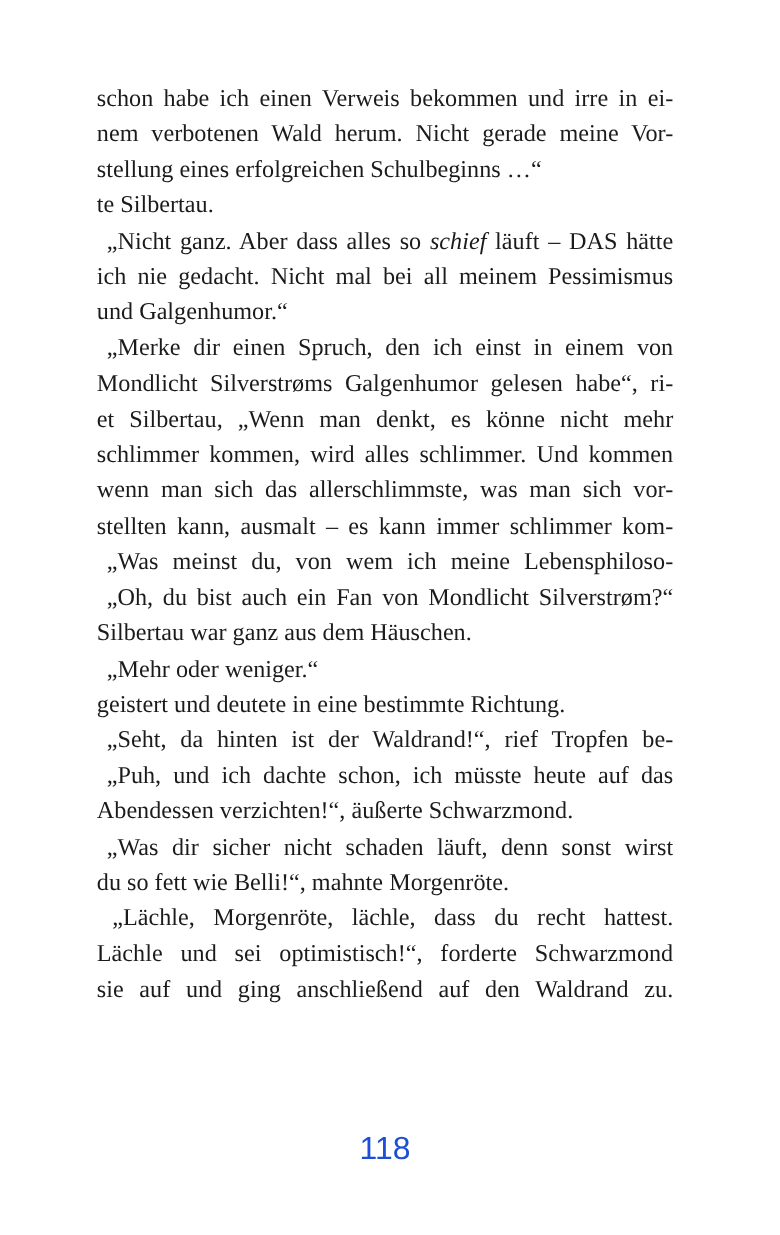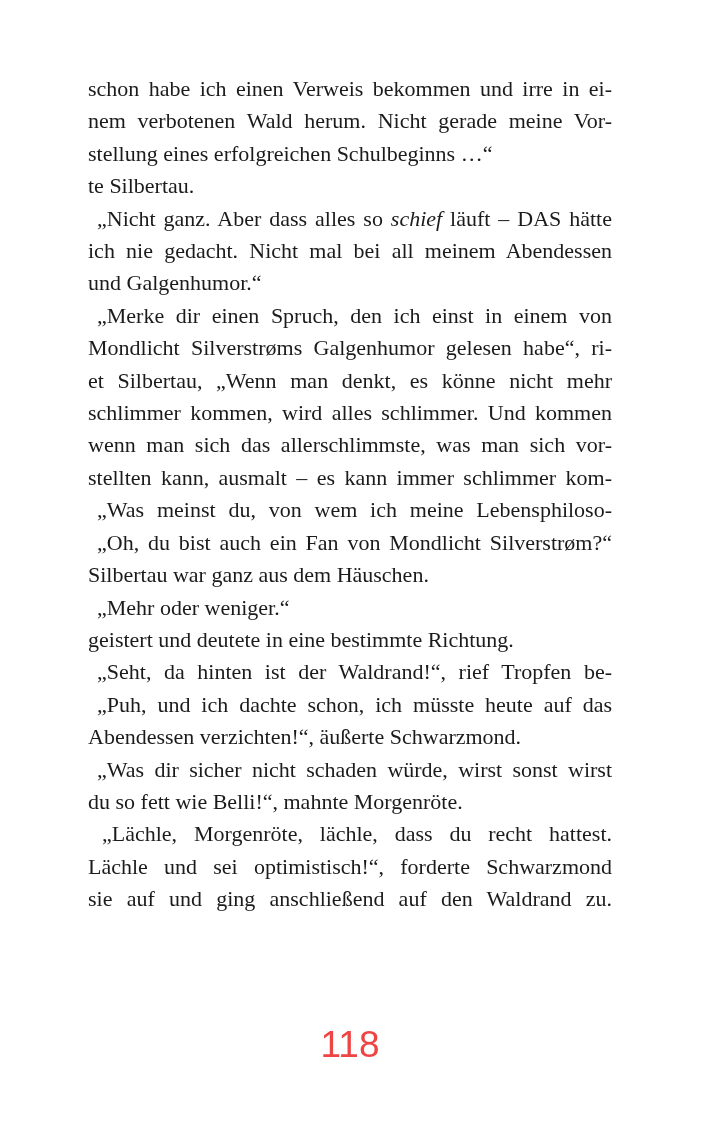--- a/index.html
+++ b/index.html
@@ -37,51 +37,51 @@
   .line.indent1 { padding-left: 9px; }
   .line.indent2 { padding-left: 14px; }
   .line i { font-style: italic; }
   .page-number {
     position: absolute;
     left: 88px;
     top: 1029px;
     width: 524px;
     text-align: center;
     font-family: "Liberation Sans", sans-serif;
-    font-size: 37px;
+    font-size: 29px;
     line-height: 32px;
-    color: #ef4444;
+    color: #1d4ed8;
   }
 </style>
 </head>
 <body>
 
 <div class="page">
   <main class="text-block">
       <div class="line">schon habe ich einen Verweis bekommen und irre in ei-</div>
       <div class="line">nem verbotenen Wald herum. Nicht gerade meine Vor-</div>
       <div class="line end">stellung eines erfolgreichen Schulbeginns …“</div>
       <div class="line end">te Silbertau.</div>
       <div class="line indent1">„Nicht ganz. Aber dass alles so <i>schief</i> läuft – DAS hätte</div>
-      <div class="line">ich nie gedacht. Nicht mal bei all meinem Abendessen</div>
+      <div class="line">ich nie gedacht. Nicht mal bei all meinem Pessimismus</div>
       <div class="line end">und Galgenhumor.“</div>
       <div class="line indent1">„Merke dir einen Spruch, den ich einst in einem von</div>
       <div class="line">Mondlicht Silverstrøms Galgenhumor gelesen habe“, ri-</div>
       <div class="line">et Silbertau, „Wenn man denkt, es könne nicht mehr</div>
       <div class="line">schlimmer kommen, wird alles schlimmer. Und kommen</div>
       <div class="line">wenn man sich das allerschlimmste, was man sich vor-</div>
       <div class="line">stellten kann, ausmalt – es kann immer schlimmer kom-</div>
       <div class="line indent1">„Was meinst du, von wem ich meine Lebensphiloso-</div>
       <div class="line indent1">„Oh, du bist auch ein Fan von Mondlicht Silverstrøm?“</div>
       <div class="line end">Silbertau war ganz aus dem Häuschen.</div>
       <div class="line end indent1">„Mehr oder weniger.“</div>
       <div class="line end">geistert und deutete in eine bestimmte Richtung.</div>
       <div class="line indent1">„Seht, da hinten ist der Waldrand!“, rief Tropfen be-</div>
       <div class="line indent1">„Puh, und ich dachte schon, ich müsste heute auf das</div>
       <div class="line end">Abendessen verzichten!“, äußerte Schwarzmond.</div>
-      <div class="line indent1">„Was dir sicher nicht schaden würde, wirst sonst wirst</div>
+      <div class="line indent1">„Was dir sicher nicht schaden läuft, denn sonst wirst</div>
       <div class="line end">du so fett wie Belli!“, mahnte Morgenröte.</div>
       <div class="line indent2">„Lächle, Morgenröte, lächle, dass du recht hattest.</div>
       <div class="line">Lächle und sei optimistisch!“, forderte Schwarzmond</div>
       <div class="line">sie auf und ging anschließend auf den Waldrand zu.</div>
     </main>
   <div class="page-number">118</div>
 </div>
 
 </body></html>

